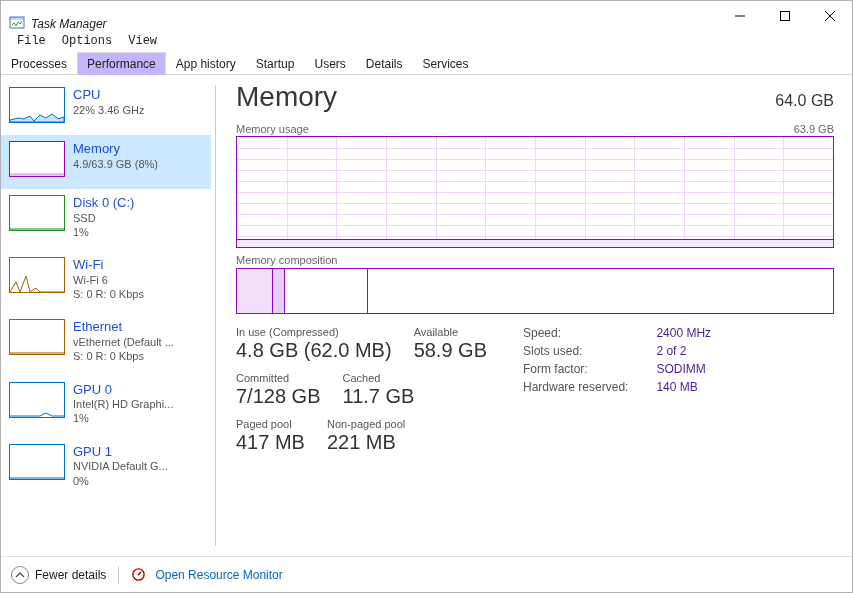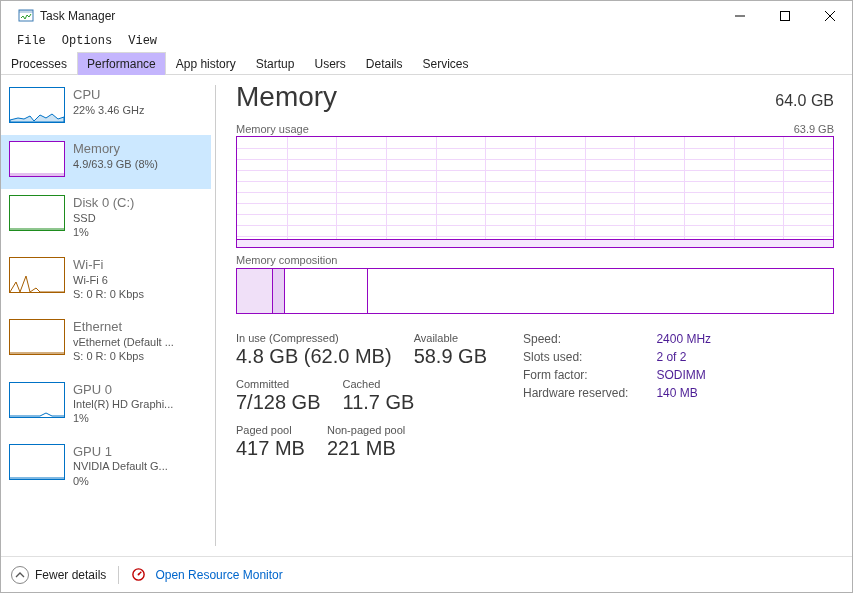--- a/index.html
+++ b/index.html
@@ -1,55 +1,55 @@
 <!DOCTYPE html>
 <html><head>
 <meta charset="utf-8">
 <style>
   * { box-sizing: border-box; }
   html, body { margin: 0; padding: 0; font-family: "Segoe UI", Arial, sans-serif; font-size: 12px; color: #222; background: #fff; }
   .window { width: 853px; height: 593px; border: 1px solid #b0b0b0; display: flex; flex-direction: column; }
   
-  .titlebar { height: 30px; display: flex; align-items: center; padding-left: 17px; }
+  .titlebar { height: 30px; display: flex; align-items: flex-end; padding-left: 8px; font-style: italic; }
   .titlebar .icon { width: 16px; height: 16px; margin-right: 6px; }
   .titlebar .title { flex: 0 0 auto; font-size: 12px; }
   .titlebar .spacer { flex: 1; }
   .win-buttons { display: flex; height: 100%; }
   .win-btn { width: 45px; display: flex; align-items: center; justify-content: center; }
   
   .menubar { height: 20px; display: flex; align-items: center; padding-left: 8px; gap: 0; font-family: Liberation Mono, monospace; }
   .menubar span { padding: 2px 8px; }
   
   .tabbar { height: 24px; display: flex; align-items: flex-end; border-bottom: 1px solid #d9d9d9; }
   .tab { padding: 4px 9px; border: 1px solid transparent; border-bottom: none; position: relative; bottom: -1px; cursor: default; }
   .tab.active { border-color: #d9d9d9; background: #c4b5fd; }
   
   .body { flex: 1; display: flex; overflow: hidden; }
   .sidebar { width: 210px; padding: 6px 0 6px 0; overflow: hidden; }
   .side-item { display: flex; align-items: flex-start; padding: 6px 8px 12px 8px; cursor: default; }
   .side-item.selected { background: #cce8ff; }
   .thumb { width: 56px; height: 36px; border: 1px solid; background: #fff; margin-right: 8px; flex-shrink: 0; position: relative; overflow: hidden; }
   .side-text { flex: 1; min-width: 0; }
-  .side-title { font-size: 13px; color: #737373; line-height: 1.2; white-space: nowrap; overflow: hidden; text-overflow: ellipsis;}
+  .side-title { font-size: 13px; color: #1d4ed8; line-height: 1.2; white-space: nowrap; overflow: hidden; text-overflow: ellipsis;}
   .side-sub { font-size: 11px; color: #555; line-height: 1.3; white-space: nowrap; overflow: hidden; text-overflow: ellipsis;}
   .divider { width: 1px; background: #ccc; margin: 10px 8px 10px 4px; }
   .main { flex: 1; padding: 6px 18px 6px 12px; display: flex; flex-direction: column; }
   .main-header { display: flex; align-items: baseline; justify-content: space-between; }
   .main-title { font-size: 28px; font-weight: 400; color: #373737; }
   .main-cap { font-size: 16px; color: #373737; }
   .chart-label-row { display: flex; justify-content: space-between; font-size: 11px; color: #666; margin-top: 10px; }
   .big-chart { height: 112px; border: 1px solid #9306c2; position: relative; background: #fff; margin-top: 1px; }
   .big-chart .grid-h { position: absolute; left: 0; right: 0; border-top: 1px solid #f0d6fb; }
   .big-chart .grid-v { position: absolute; top: 0; bottom: 0; border-left: 1px solid #f0d6fb; }
   .big-chart .fill { position: absolute; left: 0; right: 0; bottom: 0; height: 8%; background: #f6e8fd; border-top: 1px solid #9306c2; }
   .axis-row { display: flex; justify-content: space-between; font-size: 11px; color: #666; margin-top: 2px; }
   .comp-chart { height: 46px; border: 1px solid #9306c2; margin-top: 2px; display: flex; }
   .comp-seg { height: 100%; border-right: 1px solid #9306c2; }
   .comp-seg:last-child { border-right: none; }
-  .stats { display: flex; margin-top: 18px; gap: 10px; }
+  .stats { display: flex; margin-top: 12px; gap: 10px; }
   .stats-left { flex: 0 0 auto; }
   .stat-row { display: flex; margin-bottom: 10px; }
   .stat-block { margin-right: 22px; }
   .stat-label { font-size: 11px; color: #555; }
   .stat-value { font-size: 20px; color: #333; line-height: 1.2; }
   .stats-right { flex: 0 0 auto; display: grid; grid-template-columns: auto auto; column-gap: 28px; row-gap: 4px; font-size: 12px; align-content: start; margin-left: 4px; }
   .stats-right .k { color: #555; }
   .stats-right .v { color: #4c1d95; }
   
   .bottombar { height: 36px; border-top: 1px solid #e0e0e0; display: flex; align-items: center; padding: 0 10px; gap: 6px; }

